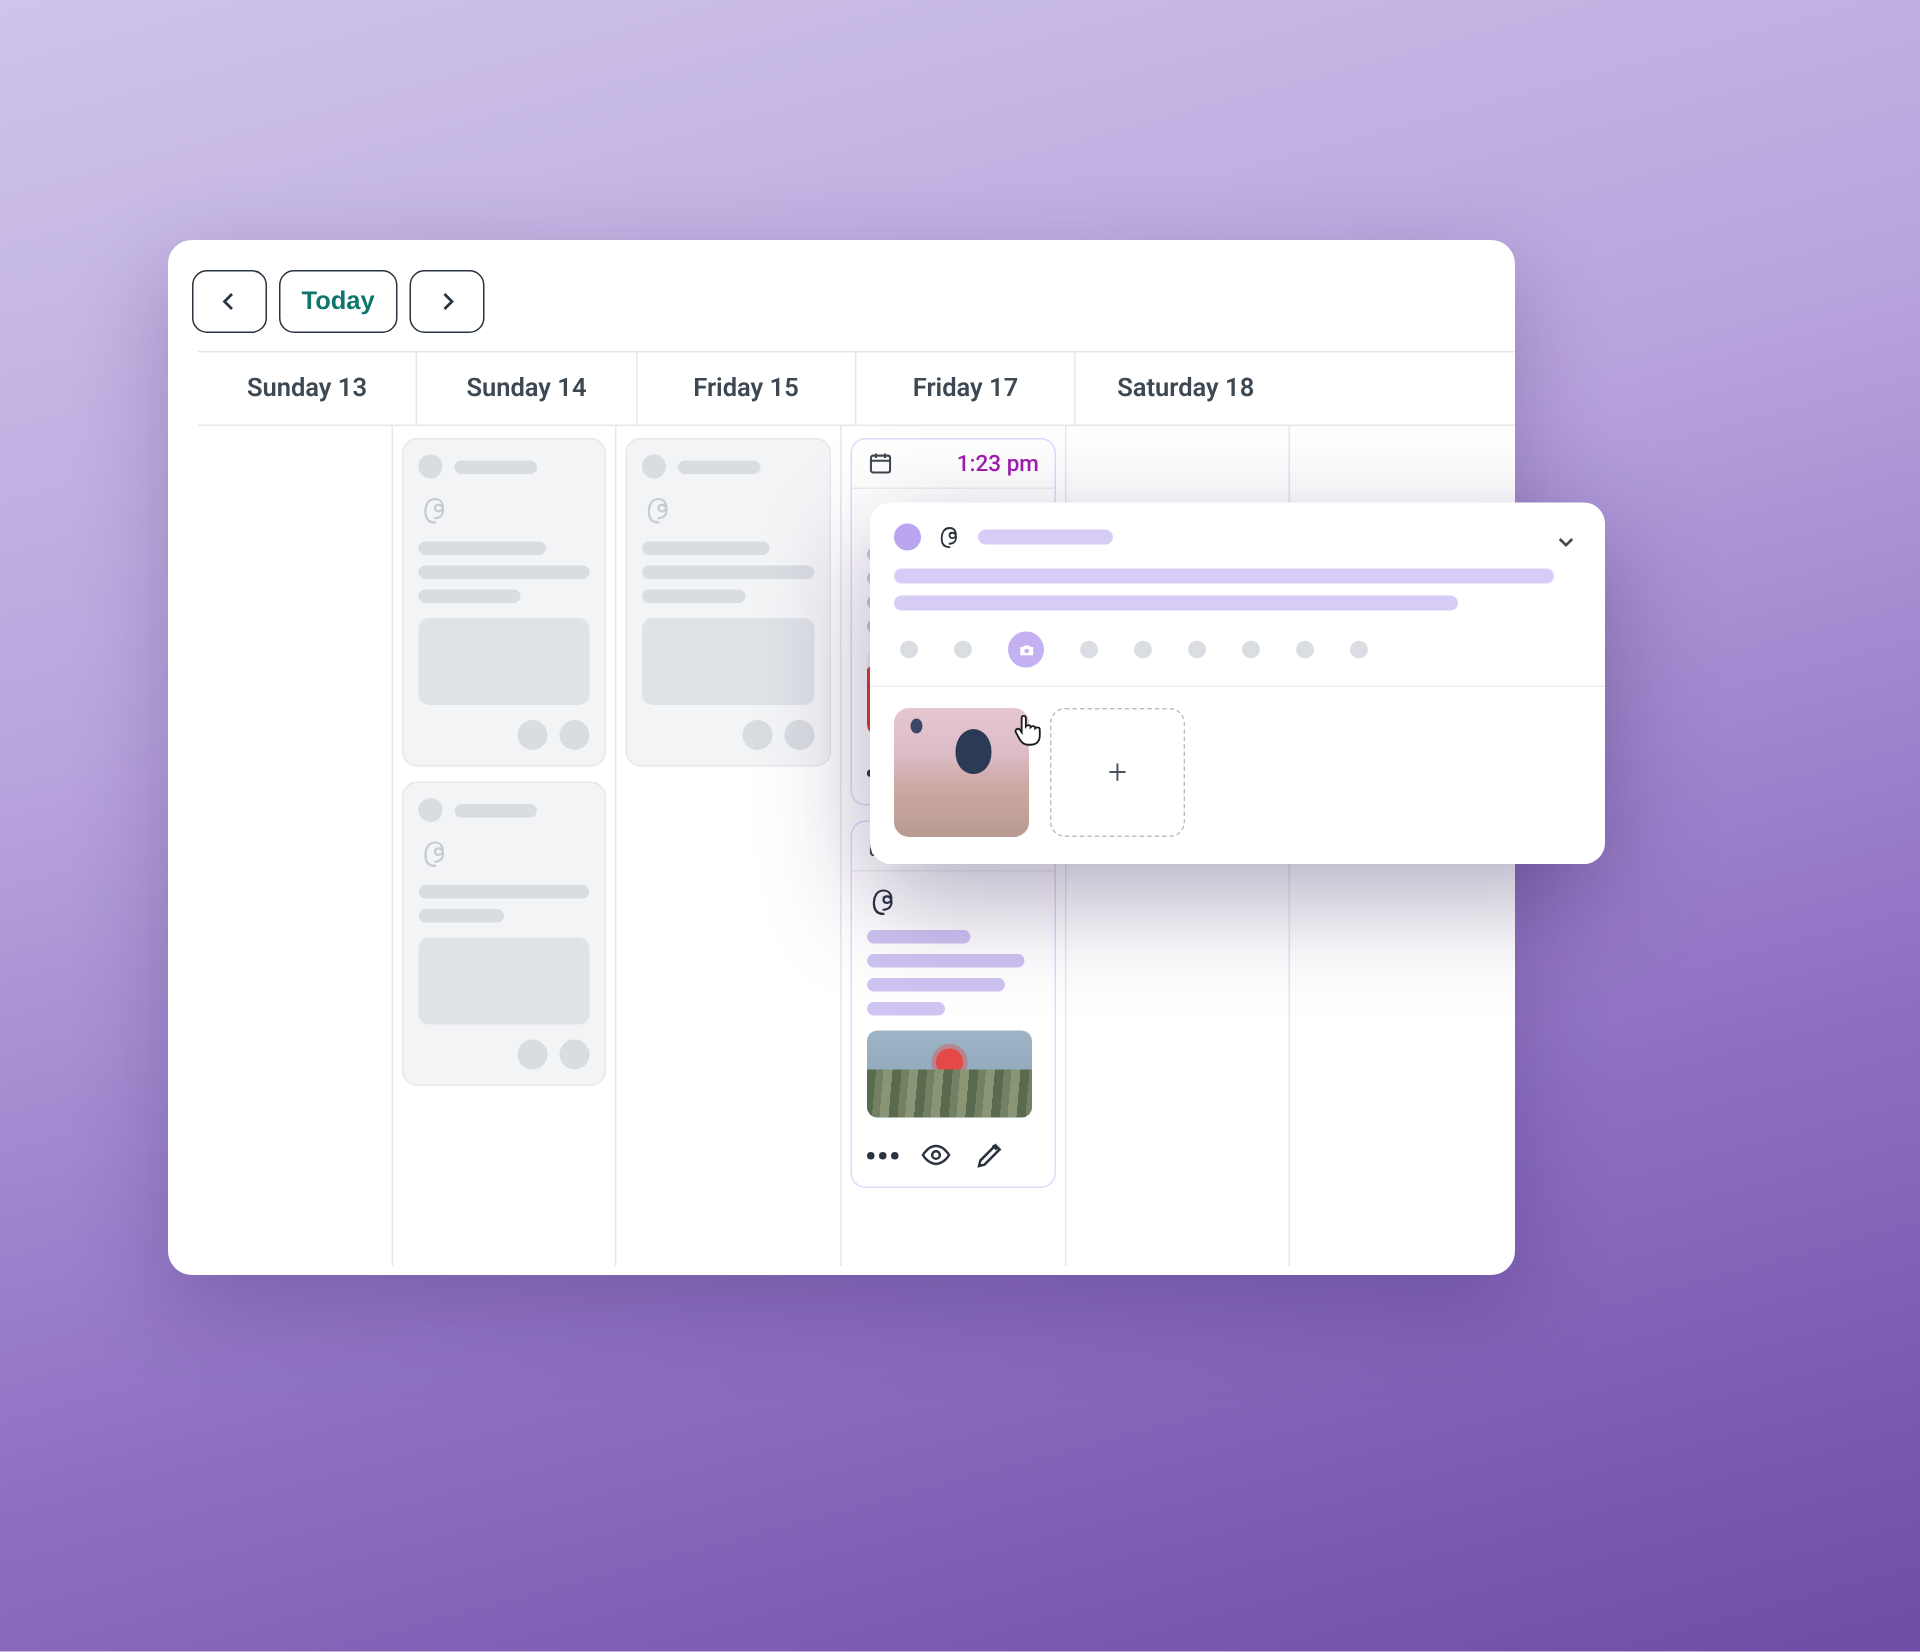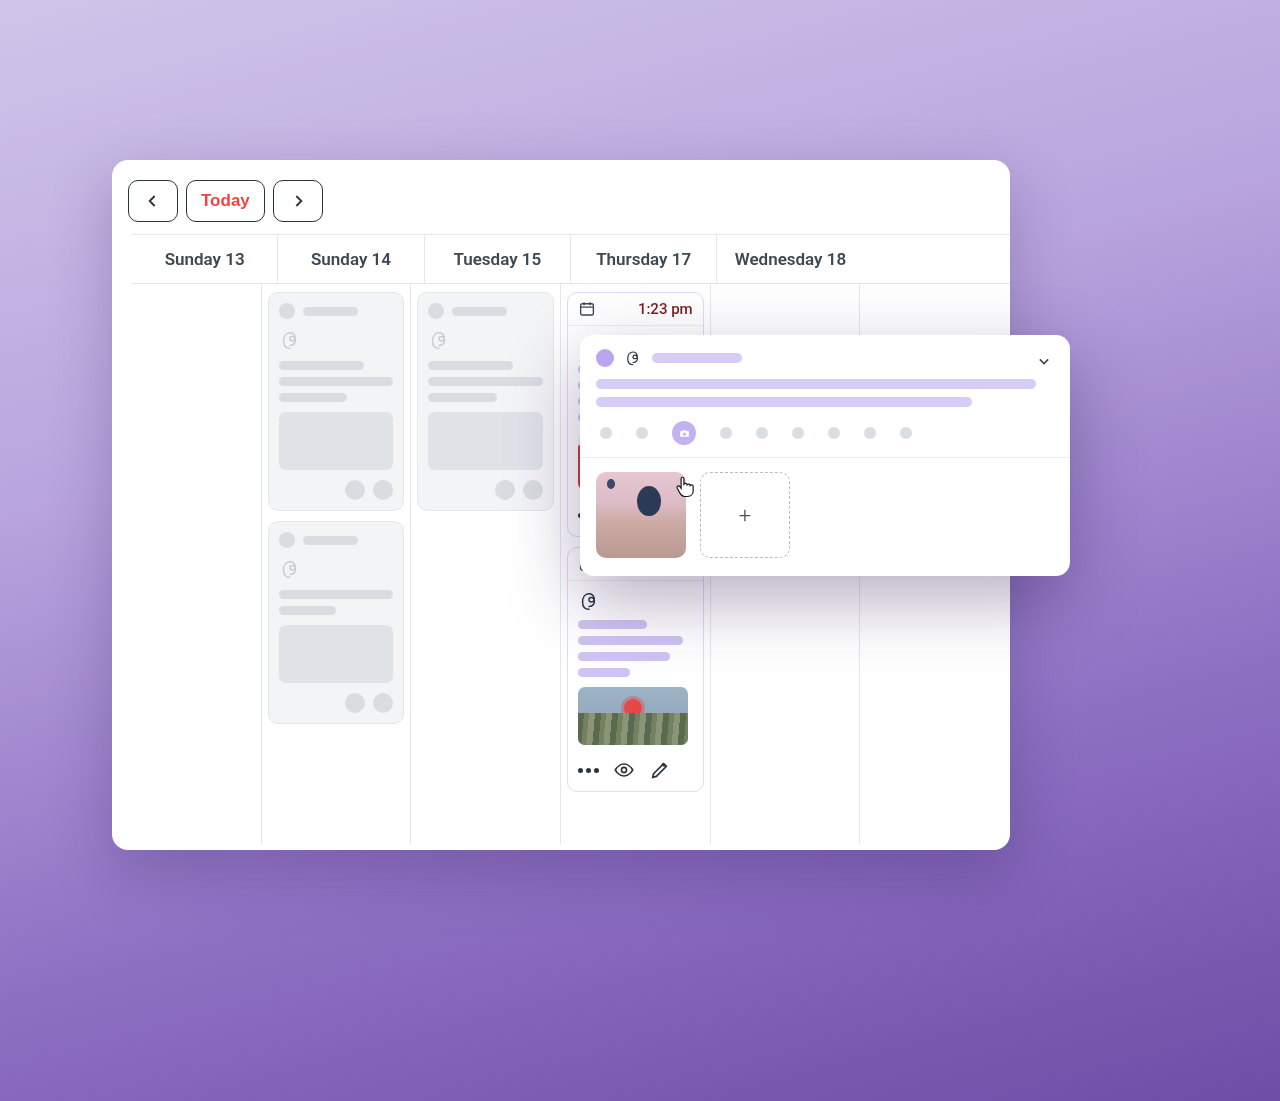--- a/index.html
+++ b/index.html
@@ -24,21 +24,21 @@
   .toolbar {
     display: flex; gap: 8px; padding: 20px 16px 12px 16px;
   }
   .tbtn {
     height: 42px; min-width: 46px;
     padding: 0 14px;
     border: 1.5px solid #2a3440;
     border-radius: 10px;
     background: #fff;
     display: inline-flex; align-items: center; justify-content: center;
-    font-size: 17px; font-weight: 600; color: #ef4444;
+    font-size: 17px; font-weight: 600; color: #0f766e;
     cursor: pointer;
   }
   .tbtn svg { width: 20px; height: 20px; stroke: #2a3440; stroke-width: 2.2; fill: none; }
   
   .cal-header {
     display: grid; grid-template-columns: repeat(6, 1fr);
     border-top: 1px solid #e5e7eb; border-bottom: 1px solid #e5e7eb; margin-left: 20px;
   }
   .cal-header > div {
     padding: 14px 10px; text-align: center;
@@ -71,21 +71,21 @@
 
   
   .post-card {
     background: #fff; border: 1.5px solid #e3d9fb; border-radius: 10px; overflow: hidden;
   }
   .post-time {
     display: flex; align-items: center; justify-content: space-between;
     padding: 7px 10px; border-bottom: 1px solid #eee;
   }
   .post-time svg { width: 18px; height: 18px; stroke:#3d4852; stroke-width:1.8; fill:none; }
-  .time-txt { font-size: 15px; font-weight: 500; color:#7f1d1d; }
+  .time-txt { font-size: 15px; font-weight: 500; color:#a21caf; }
   .post-body { padding: 9px 10px 8px 10px; }
   .ptitle-row { display:flex; align-items:center; gap:8px; margin-bottom:8px; }
   .pv-bar { height: 9px; border-radius: 5px; background: #cfc4f2; }
   .pv-lines { display:flex; flex-direction:column; gap:7px; margin-bottom:10px; }
   .post-img {
     width: 110px; height: 58px; border-radius: 7px; overflow:hidden; position:relative;
     display:block;
   }
   .balloon-red {
     background: linear-gradient(135deg,#f7f2f2 0%, #f2eeee 55%, #e8e3e3 100%);
@@ -184,23 +184,23 @@
     <button class="tbtn">
       <svg viewBox="0 0 24 24">
           <path d="M10 6l6 6-6 6"></path>
         </svg>
     </button>
   </div>
 
   <div class="cal-header">
     <div>Sunday 13</div>
     <div>Sunday 14</div>
-    <div>Tuesday 15</div>
-    <div>Thursday 17</div>
-    <div>Wednesday 18</div>
+    <div>Friday 15</div>
+    <div>Friday 17</div>
+    <div>Saturday 18</div>
   </div>
 
   <div class="cal-body">
 
     <div class="cal-col"></div>
 
     <div class="cal-col">
       <div class="ph-card">
         <div class="ph-row">
             <span class="ph-dot"></span>

